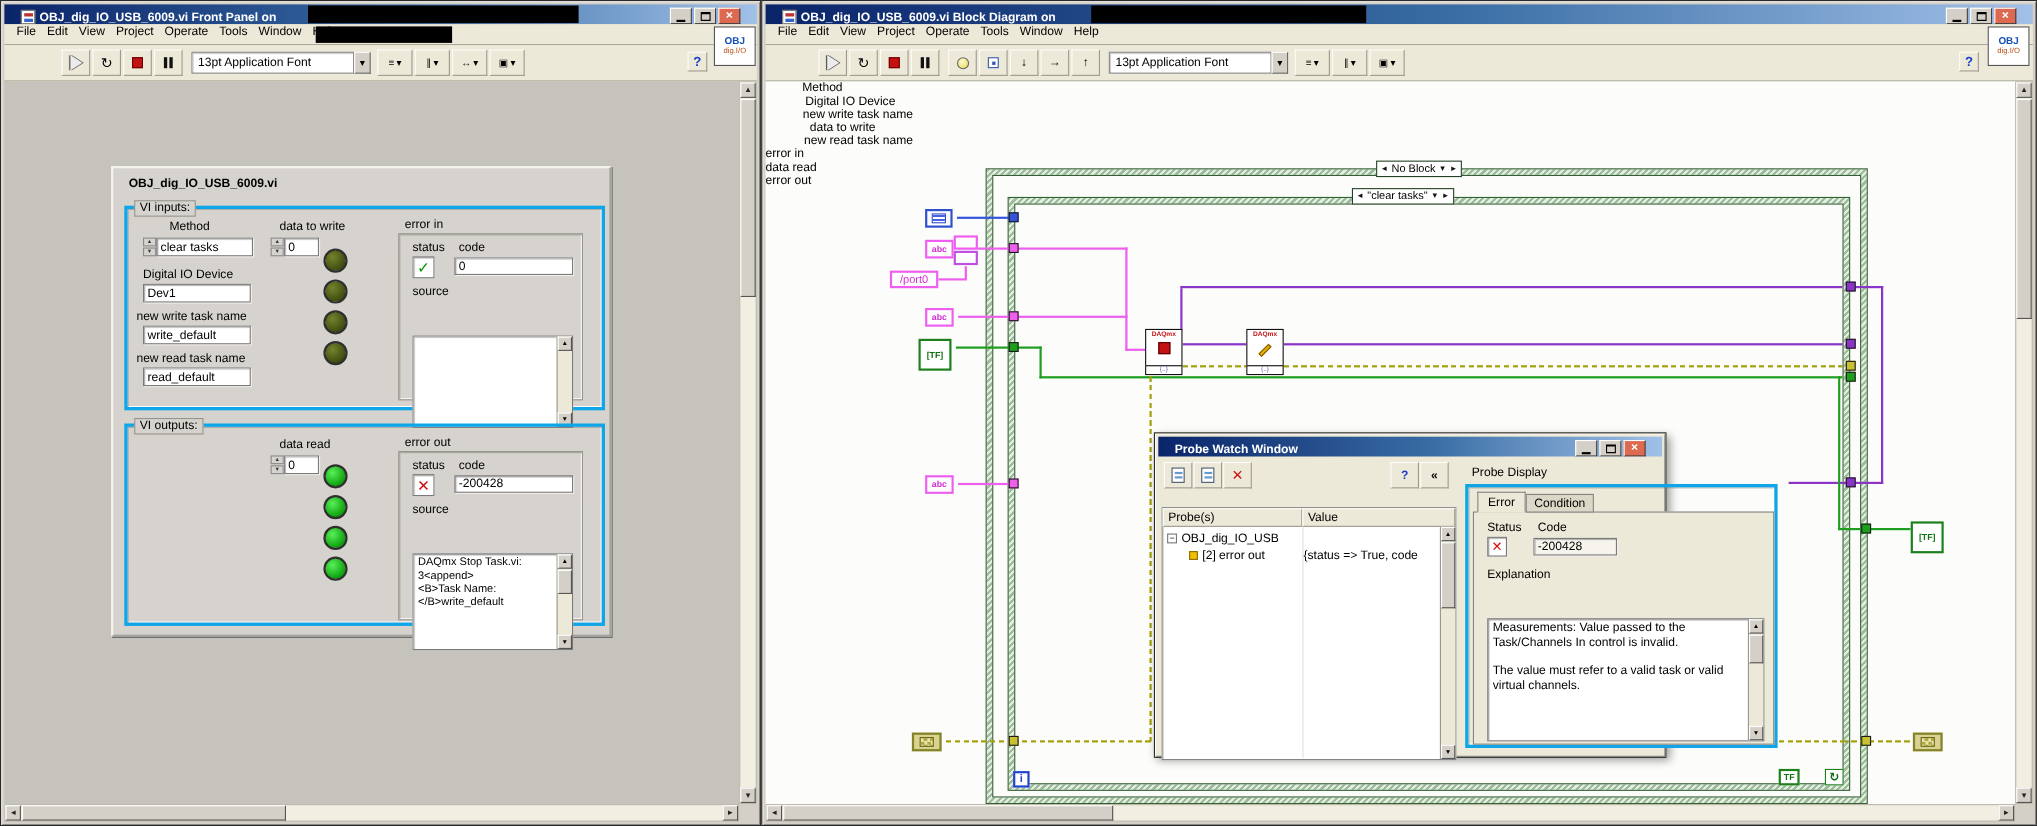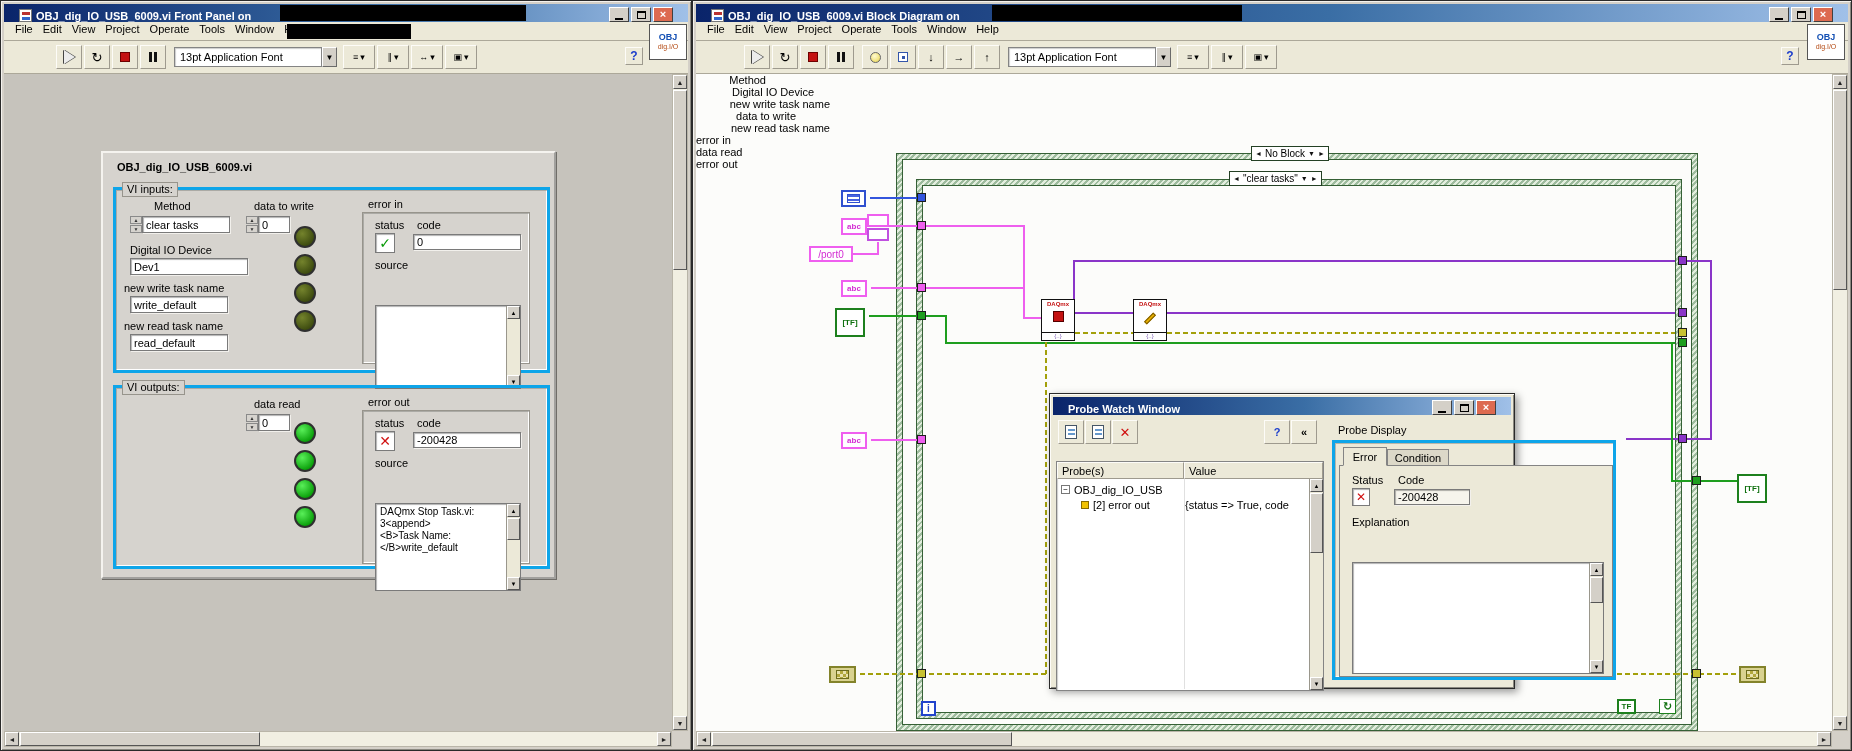--- a/index.html
+++ b/index.html
@@ -161,21 +161,21 @@
 
         <div class="grp" style="left:10px;top:34px;width:437px;height:186px;">
           <span class="grp-label">VI inputs:</span>
           <div class="lbl" style="left:38px;top:10px;">Method</div>
           <div class="spin" style="left:14px;top:26px;">
               <span>▲</span>
               <span>▼</span>
             </div>
           <div class="fld" style="left:26px;top:26px;width:88px;height:17px;">clear tasks</div>
           <div class="lbl" style="left:14px;top:54px;">Digital IO Device</div>
-          <div class="fld" style="left:14px;top:68px;width:118px;height:17px;">Dev1</div>
+          <div class="fld" style="left:14px;top:68px;width:98px;height:17px;">Dev1</div>
           <div class="lbl" style="left:8px;top:92px;">new write task name</div>
           <div class="fld" style="left:14px;top:106px;width:98px;height:17px;">write_default</div>
           <div class="lbl" style="left:8px;top:130px;">new read task name</div>
           <div class="fld" style="left:14px;top:144px;width:98px;height:17px;">read_default</div>
           <div class="lbl" style="left:138px;top:10px;">data to write</div>
           <div class="spin" style="left:130px;top:26px;">
               <span>▲</span>
               <span>▼</span>
             </div>
           <div class="fld" style="left:142px;top:26px;width:32px;height:17px;">0</div>
@@ -474,20 +474,23 @@
         <div class="grp" style="left:282px;top:46px;width:284px;height:240px;">
           <div class="ptab active" style="left:8px;top:4px;width:44px;height:19px;">Error</div>
           <div class="ptab inactive" style="left:52px;top:6px;width:62px;height:17px;">Condition</div>
           <div class="abs" style="left:4px;top:22px;width:274px;height:212px;border:1px solid #848484;background:#ece9d8;">
             <div class="lbl" style="left:12px;top:8px;">Status</div>
             <div class="stat" style="left:12px;top:22px;color:#d01010;width:18px;height:18px;font-size:12px;">✕</div>
             <div class="lbl" style="left:58px;top:8px;">Code</div>
             <div class="fld" style="left:54px;top:23px;width:76px;height:16px;background:#f6f4ec;">-200428</div>
             <div class="lbl" style="left:12px;top:50px;">Explanation</div>
             <div class="src" style="left:12px;top:64px;width:252px;height:112px;">
+              <div class="src-text pre" style="font-size:11px;line-height:13px;">Measurements: Value passed to the Task/Channels In control is invalid.
+
+The value must refer to a valid task or valid virtual channels.</div>
               <div class="mini-sb">
                 <span class="a" style="top:0;">▲</span>
                 <span class="a" style="bottom:0;">▼</span>
                 <span class="th" style="top:14px;height:26px;"></span>
               </div>
             </div>
           </div>
         </div>
       </div>
     </div>

